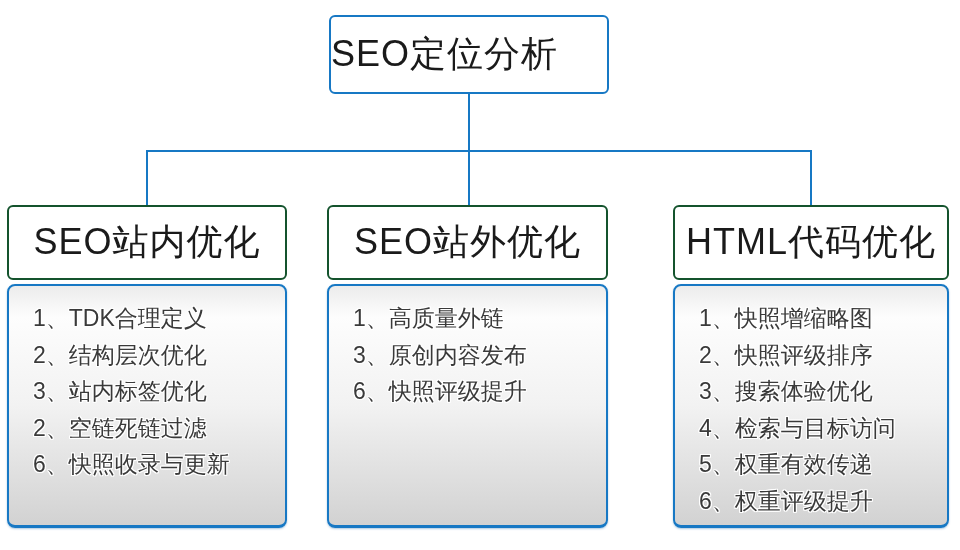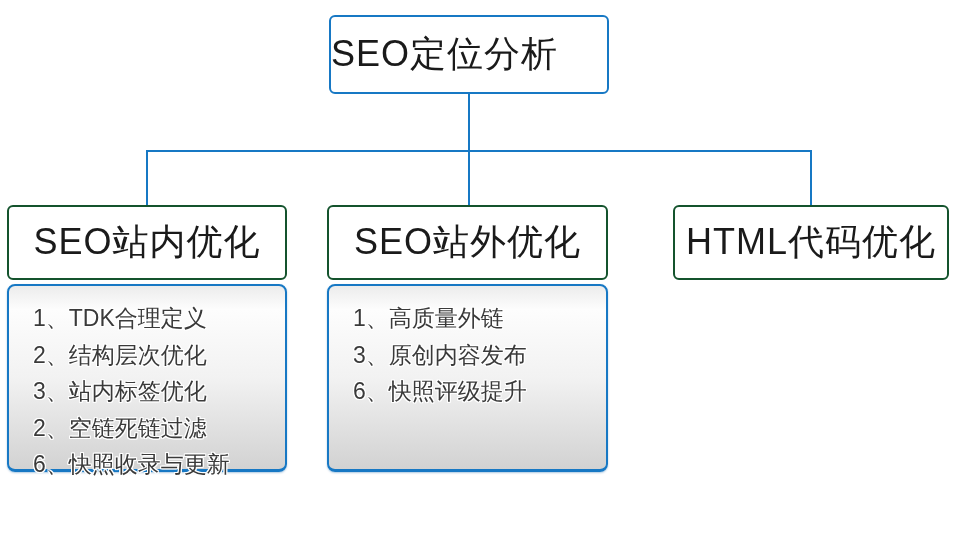--- a/index.html
+++ b/index.html
@@ -47,21 +47,21 @@
     display: flex;
     align-items: center;
     justify-content: center;
     font-size: 36px;
     letter-spacing: 1px;
     color: #1a1a1a;
   }
 
   .col-body {
     margin-top: 4px;
-    height: 188px;
+    height: 244px;
     background: linear-gradient(180deg, #ececec 0%, #fdfdfd 13%, #f2f2f2 50%, #d2d2d2 100%);
     border: 2px solid #1778c4;
     border-bottom-width: 3px;
     border-radius: 8px;
     padding: 14px 8px 0 24px;
     box-shadow: 0 1px 2px rgba(20, 100, 170, 0.35);
   }
 
   .col-body ul { list-style: none; }
 
@@ -115,13 +115,23 @@
       <li>3、原创内容发布</li>
       <li>6、快照评级提升</li>
     </ul>
   </div>
 </div>
 
 <div class="col c3">
   <div class="col-header">
     <span>HTML代码优化</span>
   </div>
+  <div class="col-body">
+    <ul>
+      <li>1、快照增缩略图</li>
+      <li>2、快照评级排序</li>
+      <li>3、搜索体验优化</li>
+      <li>4、检索与目标访问</li>
+      <li>5、权重有效传递</li>
+      <li>6、权重评级提升</li>
+    </ul>
+  </div>
 </div>
 
 </body></html>

